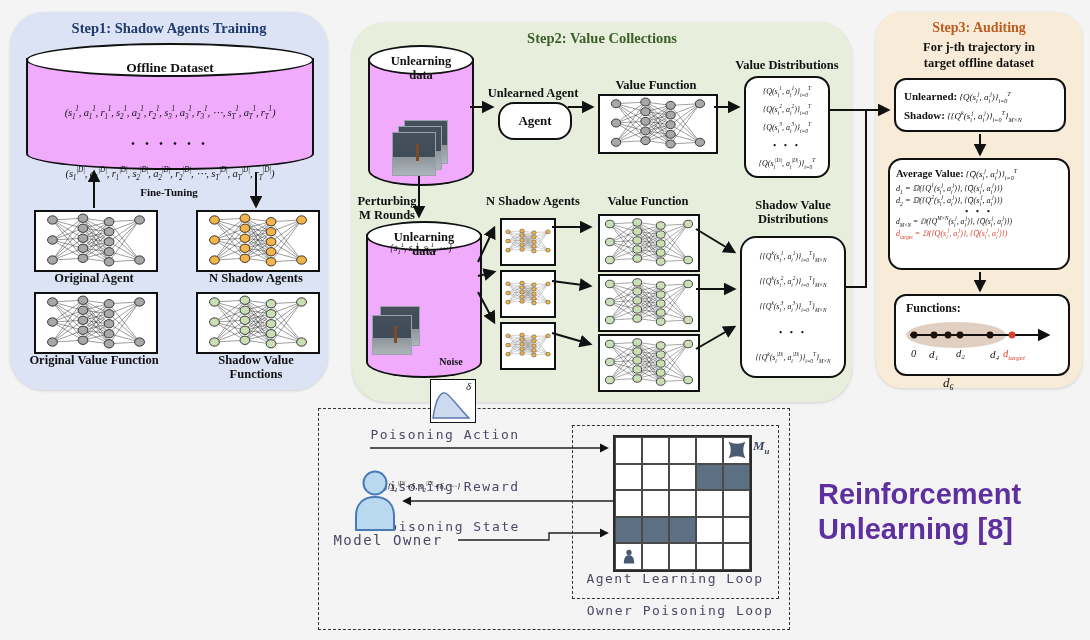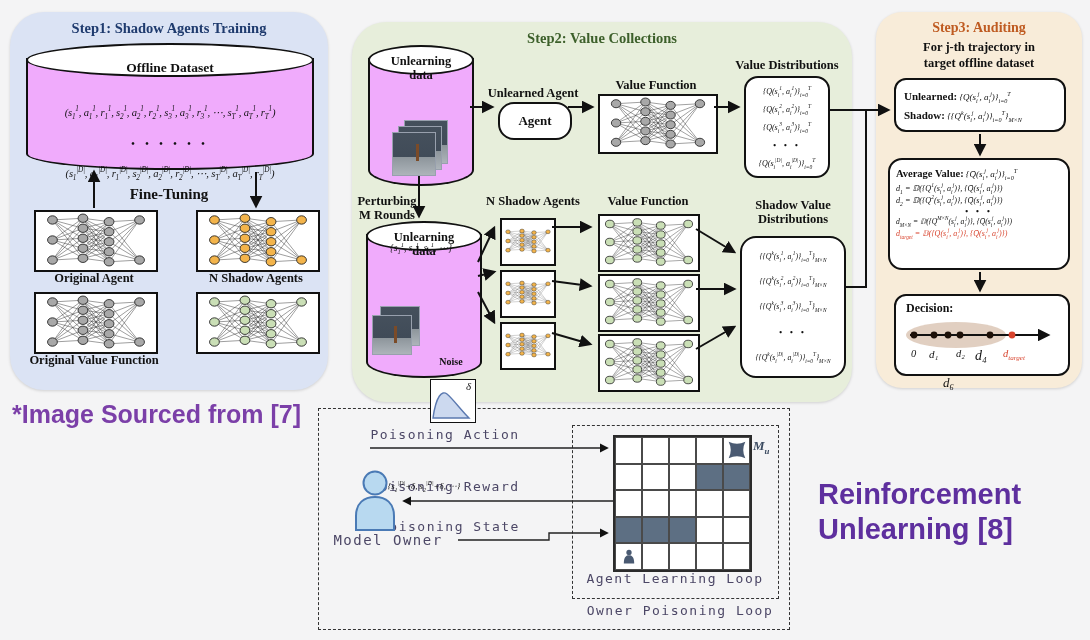--- a/index.html
+++ b/index.html
@@ -40,21 +40,21 @@
   <div class="panel" style="left:10px;top:12px;width:318px;height:378px;border-radius:34px;background:var(--p1);">
     <div class="abs serifb ctr" style="left:0;top:8px;width:100%;font-size:14.5px;color:var(--t1);">Step1: Shadow Agents Training</div>
 
     <div class="cyl cyl-wide" style="left:16px;top:46px;width:284px;height:110px;">
       <div class="cylin abs serifb ctr" style="left:0;top:2px;width:100%;font-size:13.5px;">Offline Dataset</div>
       <div class="cylin abs m ctr" style="left:-6px;top:32px;width:296px;font-size:10.6px;letter-spacing:-0.2px;">(s<sub>1</sub><sup>1</sup>, a<sub>1</sub><sup>1</sup>, r<sub>1</sub><sup>1</sup>, s<sub>2</sub><sup>1</sup>, a<sub>2</sub><sup>1</sup>, r<sub>2</sub><sup>1</sup>, s<sub>3</sub><sup>1</sup>, a<sub>3</sub><sup>1</sup>, r<sub>3</sub><sup>1</sup>, ⋯, s<sub>T</sub><sup>1</sup>, a<sub>T</sub><sup>1</sup>, r<sub>T</sub><sup>1</sup>)</div>
       <div class="cylin abs serifb ctr" style="left:0;top:52px;width:100%;font-size:10px;letter-spacing:4px;">• • • • • •</div>
       <div class="cylin abs m ctr" style="left:-6px;top:70px;width:296px;font-size:10.6px;letter-spacing:-0.2px;">(s<sub>1</sub><sup>|D|</sup>, a<sub>1</sub><sup>|D|</sup>, r<sub>1</sub><sup>|D|</sup>, s<sub>2</sub><sup>|D|</sup>, a<sub>2</sub><sup>|D|</sup>, r<sub>2</sub><sup>|D|</sup>, ⋯, s<sub>T</sub><sup>|D|</sup>, a<sub>T</sub><sup>|D|</sup>, r<sub>T</sub><sup>|D|</sup>)</div>
     </div>
 
-    <div class="abs serifb ctr" style="left:0;top:174px;width:100%;font-size:15px;">Fine-Tuning</div>
+    <div class="abs serifb ctr" style="left:0;top:174px;width:100%;font-size:11px;">Fine-Tuning</div>
 
     <div class="whitebox" style="left:24px;top:198px;width:120px;height:58px;">
       <svg width="116" height="54" style="margin:1px auto;" viewBox="0 0 120 62">
           <line x1="10" y1="8" x2="45" y2="6" stroke="#333" stroke-width="0.55"></line>
           <line x1="10" y1="8" x2="45" y2="17.5" stroke="#333" stroke-width="0.55"></line>
           <line x1="10" y1="8" x2="45" y2="29" stroke="#333" stroke-width="0.55"></line>
           <line x1="10" y1="8" x2="45" y2="40.5" stroke="#333" stroke-width="0.55"></line>
           <line x1="10" y1="8" x2="45" y2="52" stroke="#333" stroke-width="0.55"></line>
           <line x1="10" y1="31" x2="45" y2="6" stroke="#333" stroke-width="0.55"></line>
           <line x1="10" y1="31" x2="45" y2="17.5" stroke="#333" stroke-width="0.55"></line>
@@ -322,20 +322,21 @@
           <ellipse cx="75" cy="10" rx="5.6" ry="4.8" fill="#cadfb6" stroke="#222" stroke-width="1"></ellipse>
           <ellipse cx="75" cy="21.5" rx="5.6" ry="4.8" fill="#cadfb6" stroke="#222" stroke-width="1"></ellipse>
           <ellipse cx="75" cy="33" rx="5.6" ry="4.8" fill="#cadfb6" stroke="#222" stroke-width="1"></ellipse>
           <ellipse cx="75" cy="44.5" rx="5.6" ry="4.8" fill="#cadfb6" stroke="#222" stroke-width="1"></ellipse>
           <ellipse cx="75" cy="56" rx="5.6" ry="4.8" fill="#cadfb6" stroke="#222" stroke-width="1"></ellipse>
           <ellipse cx="110" cy="8" rx="5.6" ry="4.8" fill="#cadfb6" stroke="#222" stroke-width="1"></ellipse>
           <ellipse cx="110" cy="54" rx="5.6" ry="4.8" fill="#cadfb6" stroke="#222" stroke-width="1"></ellipse>
         </svg>
     </div>
     <div class="abs serifb ctr" style="left:-1px;top:341px;width:170px;font-size:12.5px;">Original Value Function</div>
+    <div class="abs serifb ctr" style="left:191px;top:341px;width:110px;font-size:12.5px;line-height:1.15;">Shadow Value Functions</div>
   </div>
 
   <div class="panel" style="left:352px;top:22px;width:500px;height:380px;border-radius:34px;background:var(--p2);">
     <div class="abs serifb ctr" style="left:0;top:8px;width:100%;font-size:14.5px;color:var(--t2);">Step2: Value Collections</div>
 
     <div class="cyl" style="left:16px;top:36px;width:102px;height:126px;">
       <div class="cylin abs serifb ctr" style="left:0;top:-4px;width:100%;font-size:12.5px;line-height:1.12;">Unlearning<br>data</div>
       <div class="cylin abs" style="left:22px;top:34px;width:58px;height:58px;">
         <div class="pend" style="left:12px;top:0;"></div>
         <div class="pend" style="left:6px;top:6px;"></div>
@@ -896,48 +897,47 @@
         <span class="m" style="font-size:9px;">{Q̄(s<sub>i</sub><sup>j</sup>, a<sub>i</sub><sup>j</sup>)}<sub>i=0</sub><sup>T</sup></span>
       </div>
       <div class="dline m">d<sub>1</sub> = 𝔻({Q<sup>1</sup>(s<sub>i</sub><sup>j</sup>, a<sub>i</sub><sup>j</sup>)}, {Q̄(s<sub>i</sub><sup>j</sup>, a<sub>i</sub><sup>j</sup>)})</div>
       <div class="dline m">d<sub>2</sub> = 𝔻({Q<sup>2</sup>(s<sub>i</sub><sup>j</sup>, a<sub>i</sub><sup>j</sup>)}, {Q̄(s<sub>i</sub><sup>j</sup>, a<sub>i</sub><sup>j</sup>)})</div>
       <div class="dline serifb ctr" style="letter-spacing:3px;line-height:1.1;">• • •</div>
       <div class="dline m" style="font-size:7.6px;">d<sub>M×N</sub> = 𝔻({Q<sup>M×N</sup>(s<sub>i</sub><sup>j</sup>, a<sub>i</sub><sup>j</sup>)}, {Q̄(s<sub>i</sub><sup>j</sup>, a<sub>i</sub><sup>j</sup>)})</div>
       <div class="dline m red" style="font-size:8px;">d<sub>target</sub> = 𝔻({Q(s<sub>i</sub><sup>j</sup>, a<sub>i</sub><sup>j</sup>)}, {Q̄(s<sub>i</sub><sup>j</sup>, a<sub>i</sub><sup>j</sup>)})</div>
     </div>
 
     <div class="roundbox" style="left:18px;top:282px;width:172px;height:78px;border-radius:12px;">
-      <div class="serifb" style="position:absolute;left:10px;top:5px;font-size:12px;">Decision:</div>
+      <div class="serifb" style="position:absolute;left:10px;top:5px;font-size:12px;">Functions:</div>
       <div class="abs" style="left:10px;top:26px;width:152px;height:46px;">
         <svg width="152" height="26" viewBox="0 0 152 26">
           <defs>
             <marker id="dah" viewBox="0 0 10 10" refX="8" refY="5" markerWidth="7" markerHeight="7" orient="auto">
               <path d="M0,0 L10,5 L0,10 z" fill="#111"></path>
             </marker>
           </defs>
           <ellipse cx="50" cy="13" rx="50" ry="13" fill="#d9c3b1" opacity="0.8"></ellipse>
           <line x1="4" y1="13" x2="142" y2="13" stroke="#111" stroke-width="1.8" marker-end="url(#dah)"></line>
           <circle cx="8" cy="13" r="3.4" fill="#1c1008"></circle>
           <circle cx="28" cy="13" r="3.4" fill="#1c1008"></circle>
           <circle cx="42" cy="13" r="3.4" fill="#1c1008"></circle>
           <circle cx="54" cy="13" r="3.4" fill="#1c1008"></circle>
           <circle cx="84" cy="13" r="3.4" fill="#1c1008"></circle>
           <circle cx="106" cy="13" r="3.4" fill="var(--red)"></circle>
         </svg>
         <span class="abs m" style="left:5px;top:26px;font-size:10.5px;">0</span>
         <span class="abs m" style="left:23px;top:26px;font-size:11px;">d₁</span>
         <span class="abs m" style="left:37px;top:32px;font-size:13px;margin-top:21px;">d₆</span>
         <span class="abs m" style="left:50px;top:26px;font-size:10.5px;">d₂</span>
-        <span class="abs m" style="left:69px;top:26px;font-size:14px;">d₄</span>
+        <span class="abs m" style="left:84px;top:26px;font-size:11px;">d₄</span>
         <span class="abs m red" style="left:97px;top:26px;font-size:10.5px;">d<sub>target</sub></span>
       </div>
     </div>
   </div>
 
-  <div class="abs purplenote" style="left:12px;top:400px;font-size:25px;">*Image Sourced from [7]</div>
   <div class="abs purplebig" style="left:818px;top:477px;font-size:29px;">Reinforcement<br>Unlearning [8]</div>
 
   <div class="abs" style="left:318px;top:408px;width:470px;height:220px;border:1.6px dashed #333;"></div>
   <div class="abs" style="left:572px;top:425px;width:205px;height:172px;border:1.6px dashed #333;"></div>
 
   <div class="abs mono ctr" style="left:330px;top:427px;width:230px;font-size:13px;">Poisoning Action</div>
   <div class="abs mono ctr" style="left:330px;top:479px;width:230px;font-size:13px;">Poisoning Reward</div>
   <div class="abs mono ctr" style="left:335px;top:519px;width:230px;font-size:13px;">Poisoning State</div>
 
   <svg class="abs" style="left:352px;top:470px;" width="46" height="62" viewBox="0 0 46 62">

